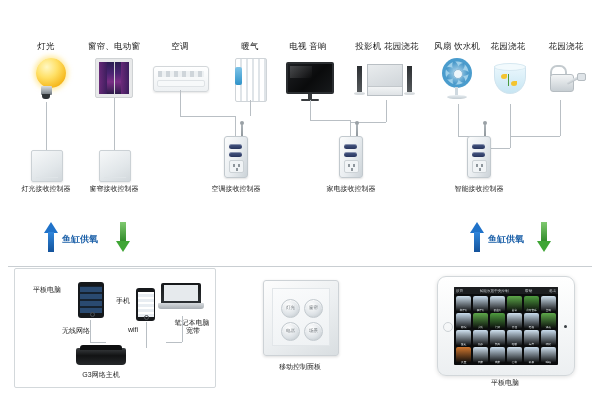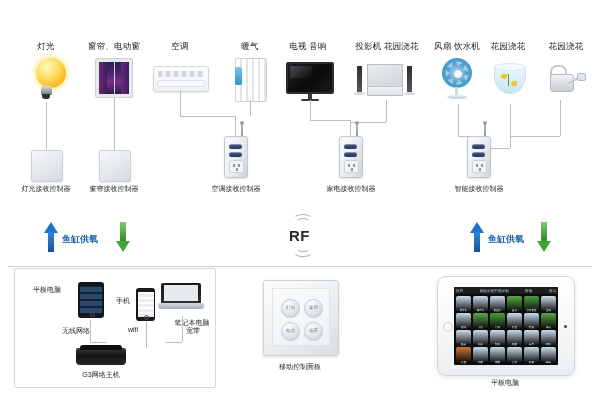--- a/index.html
+++ b/index.html
@@ -316,27 +316,20 @@
   <div class="abs arrow-up" style="left:44px;top:222px">
     <div class="ar-head up-head"></div>
       <div class="ar-body up-body"></div>
   </div>
   <div class="abs feedback-txt" style="left:62px;top:233px">鱼缸供氧</div>
   <div class="abs arrow-dn" style="left:116px;top:222px">
     <div class="ar-body dn-body"></div>
       <div class="ar-head dn-head"></div>
   </div>
 
-  <div class="abs" style="left:282px;top:212px;width:40px;height:54px">
-    <div class="wave" style="left:11px;top:2px;width:18px;height:9px"></div>
-    <div class="wave" style="left:14px;top:6px;width:12px;height:7px"></div>
-    <div class="wave wave-dn" style="left:11px;top:34px;width:18px;height:9px"></div>
-    <div class="wave wave-dn" style="left:14px;top:31px;width:12px;height:7px"></div>
-    <div class="rf-txt" style="left:7px;top:15px">RF</div>
-  </div>
 
   <div class="abs arrow-up" style="left:470px;top:222px">
     <div class="ar-head up-head"></div>
       <div class="ar-body up-body"></div>
   </div>
   <div class="abs feedback-txt" style="left:488px;top:233px">鱼缸供氧</div>
   <div class="abs arrow-dn" style="left:537px;top:222px">
     <div class="ar-body dn-body"></div>
       <div class="ar-head dn-head"></div>
   </div>

